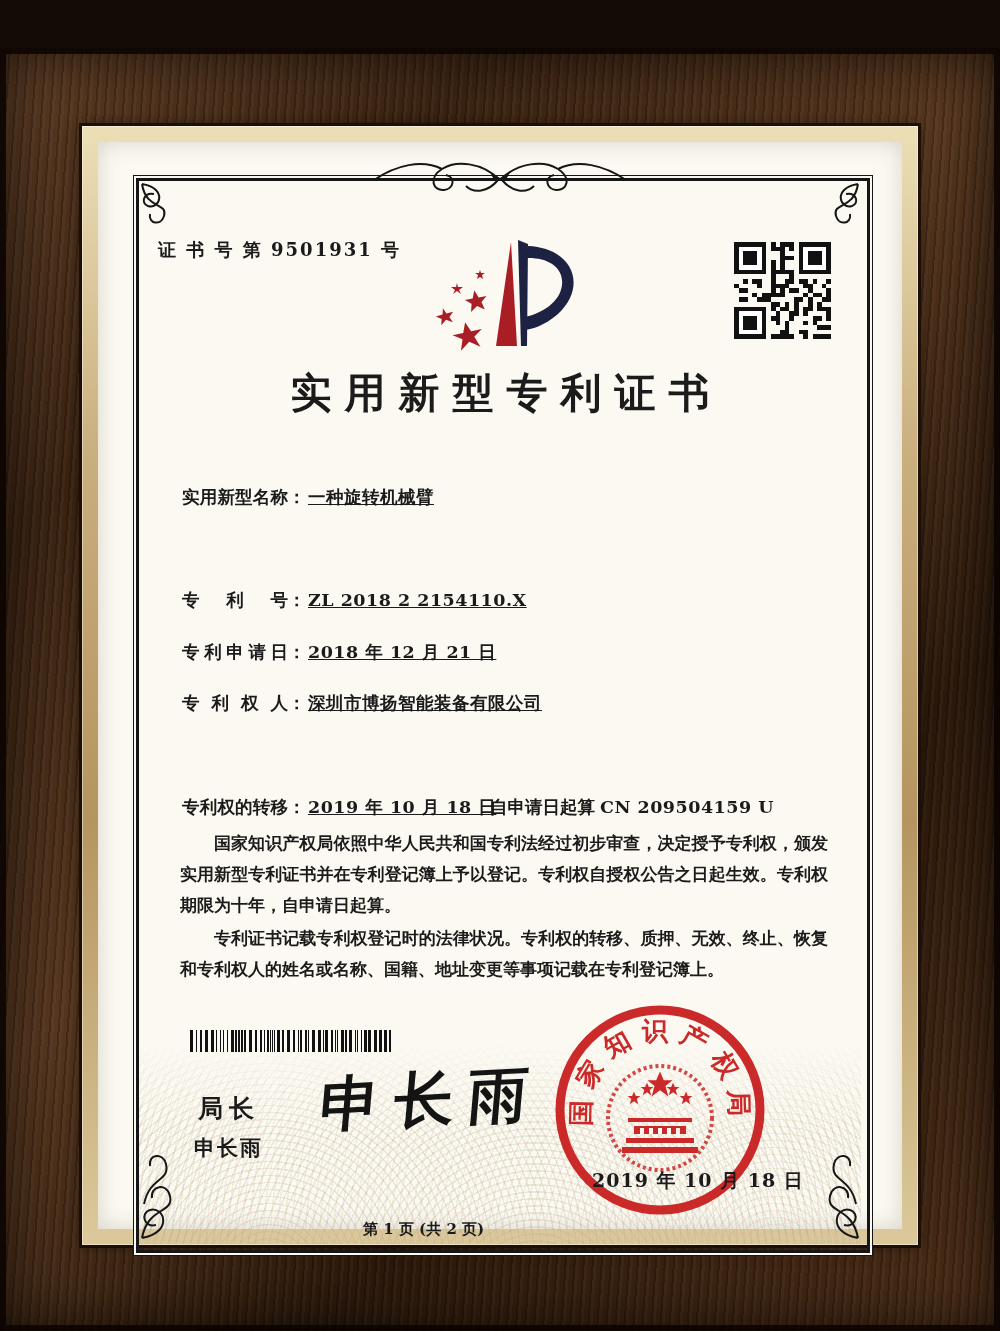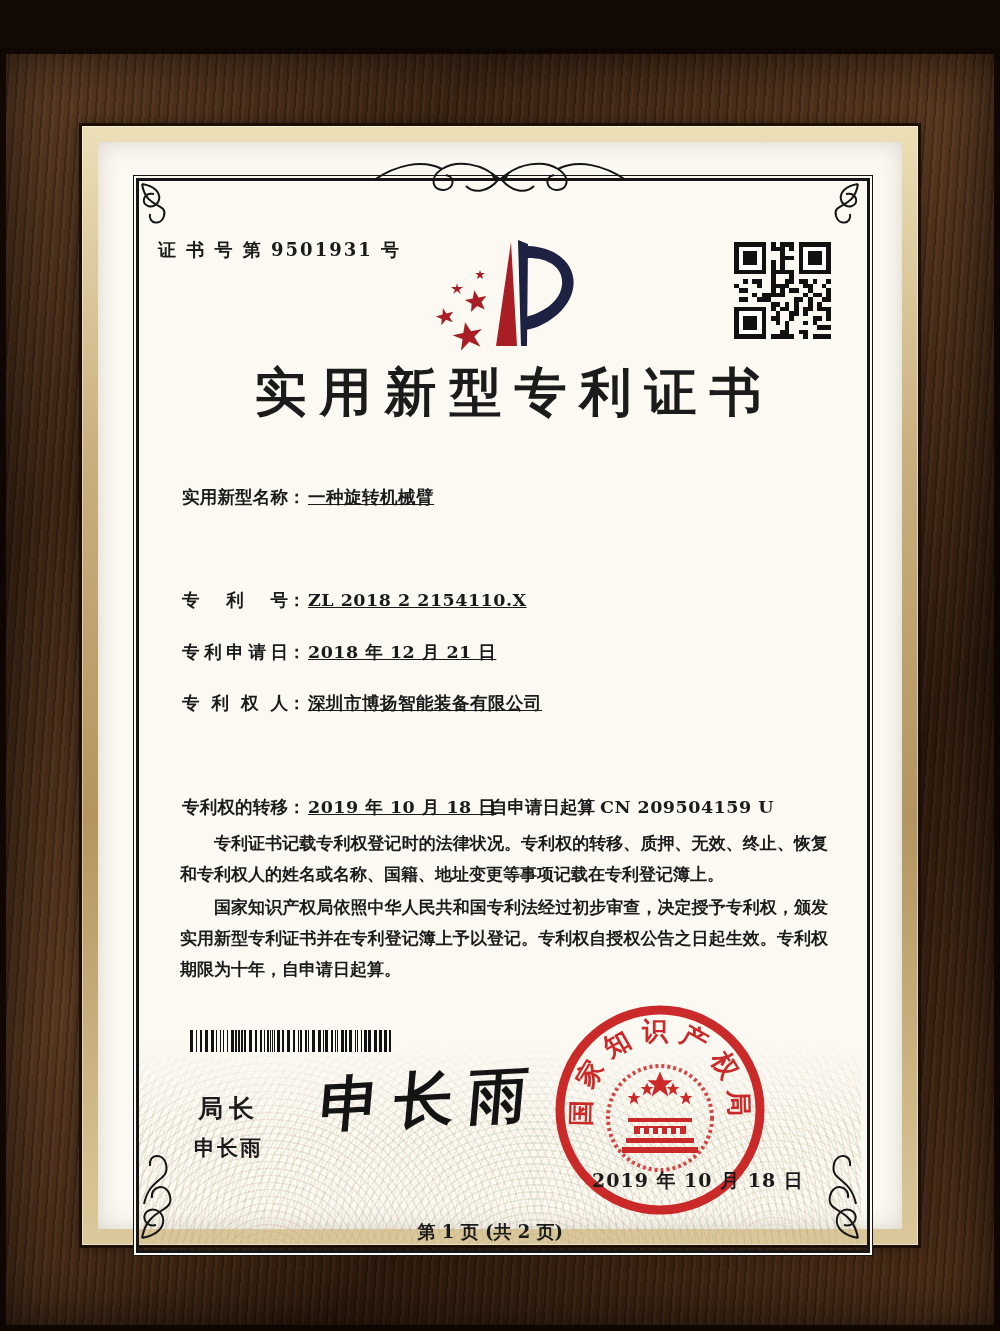--- a/index.html
+++ b/index.html
@@ -45,22 +45,22 @@
       repeating-radial-gradient(circle at 18% 115%, rgba(205,150,150,.22) 0 1.5px, transparent 1.5px 7px),
       repeating-radial-gradient(circle at 55% 130%, rgba(150,185,130,.22) 0 1.5px, transparent 1.5px 7px),
       repeating-radial-gradient(circle at 88% 108%, rgba(210,185,130,.20) 0 1.5px, transparent 1.5px 7px);
   }
   
   .content{position:absolute;inset:0;z-index:2;}
   .cert-no{position:absolute;left:60px;top:96px;font-size:18px;font-weight:600;letter-spacing:2px;}
   .logo{position:absolute;left:320px;top:86px;}
   .qr{position:absolute;left:636px;top:100px;}
   .title{
-    position:absolute;left:0;top:216px;width:100%;text-align:center;
-    font-size:52px;font-weight:700;letter-spacing:13px;text-indent:13px;padding-left:8px;
+    position:absolute;left:0;top:224px;width:100%;text-align:center;
+    font-size:41px;font-weight:700;letter-spacing:13px;text-indent:13px;
   }
   .frow{position:absolute;left:84px;white-space:nowrap;font-size:17.5px;font-weight:600;text-decoration:underline;}
   .flabel{display:inline-block;width:106px;text-align:justify;text-align-last:justify;}
   .fcolon{display:inline-block;width:20px;}
   .fvalue{letter-spacing:.5px;}
   .frow.addr{white-space:normal;width:640px;}
   .frow.addr .fvalue{display:inline-block;vertical-align:top;width:500px;line-height:28px;}
   .grant2{position:absolute;left:308px;top:0;white-space:nowrap;}
   .grant2 .flabel{width:90px;}
   .bodytext{
@@ -71,21 +71,21 @@
   .barcode{position:absolute;left:92px;top:888px;}
   .director-title{position:absolute;left:100px;top:950px;font-size:25px;font-weight:700;letter-spacing:6px;}
   .director-name{position:absolute;left:96px;top:992px;font-size:21px;font-weight:700;letter-spacing:2px;}
   .signature{
     position:absolute;left:222px;top:916px;width:300px;
     font-size:60px;font-weight:700;letter-spacing:14px;color:#141414;
     transform:rotate(-3deg) skewX(-8deg);
   }
   .seal{position:absolute;left:452px;top:858px;width:220px;height:220px;mix-blend-mode:multiply;opacity:.94;}
   .seal-date{position:absolute;left:494px;top:1026px;width:250px;font-size:19px;font-weight:600;letter-spacing:1px;z-index:3;}
-  .footer{position:absolute;left:265px;top:1078px;width:200px;text-align:right;font-size:18px;font-weight:600;}
+  .footer{position:absolute;left:265px;top:1078px;width:200px;text-align:left;font-size:15px;font-weight:600;}
   .seal-ring-text{font-size:26px;font-weight:700;letter-spacing:10px;fill:#c81c1c;font-family:"DejaVu Serif",serif;}
 </style>
 </head>
 <body>
 
 <div class="frame">
   <div class="gold-trim">
     <div class="paper">
 
       <div class="bframe"></div>
@@ -284,22 +284,22 @@
           <span class="flabel">专利权人</span><span class="fcolon">：</span><span class="fvalue">深圳市博扬智能装备有限公司</span>
         </div>
         <div class="frow" style="top:653px;">
           <span class="flabel">专利权的转移</span><span class="fcolon">：</span><span class="fvalue">2019 年 10 月 18 日</span>
           <span class="grant2">
             <span class="flabel">自申请日起算</span><span class="fcolon">：</span><span class="fvalue">CN 209504159 U</span>
           </span>
         </div>
 
         <div class="bodytext">
+          <p>国家知识产权局依照中华人民共和国专利法经过初步审查，决定授予专利权，颁发实用新型专利证书并在专利登记簿上予以登记。专利权自授权公告之日起生效。专利权期限为十年，自申请日起算。</p>
           <p>专利证书记载专利权登记时的法律状况。专利权的转移、质押、无效、终止、恢复和专利权人的姓名或名称、国籍、地址变更等事项记载在专利登记簿上。</p>
-          <p>国家知识产权局依照中华人民共和国专利法经过初步审查，决定授予专利权，颁发实用新型专利证书并在专利登记簿上予以登记。专利权自授权公告之日起生效。专利权期限为十年，自申请日起算。</p>
         </div>
 
         <svg class="barcode" id="barcode" width="207" height="22">
             <rect x="0" y="0" width="3" height="22" fill="#111"></rect>
             <rect x="6" y="0" width="1" height="22" fill="#111"></rect>
             <rect x="10" y="0" width="2" height="22" fill="#111"></rect>
             <rect x="15" y="0" width="3" height="22" fill="#111"></rect>
             <rect x="21" y="0" width="3" height="22" fill="#111"></rect>
             <rect x="26" y="0" width="1" height="22" fill="#111"></rect>
             <rect x="30" y="0" width="1" height="22" fill="#111"></rect>

